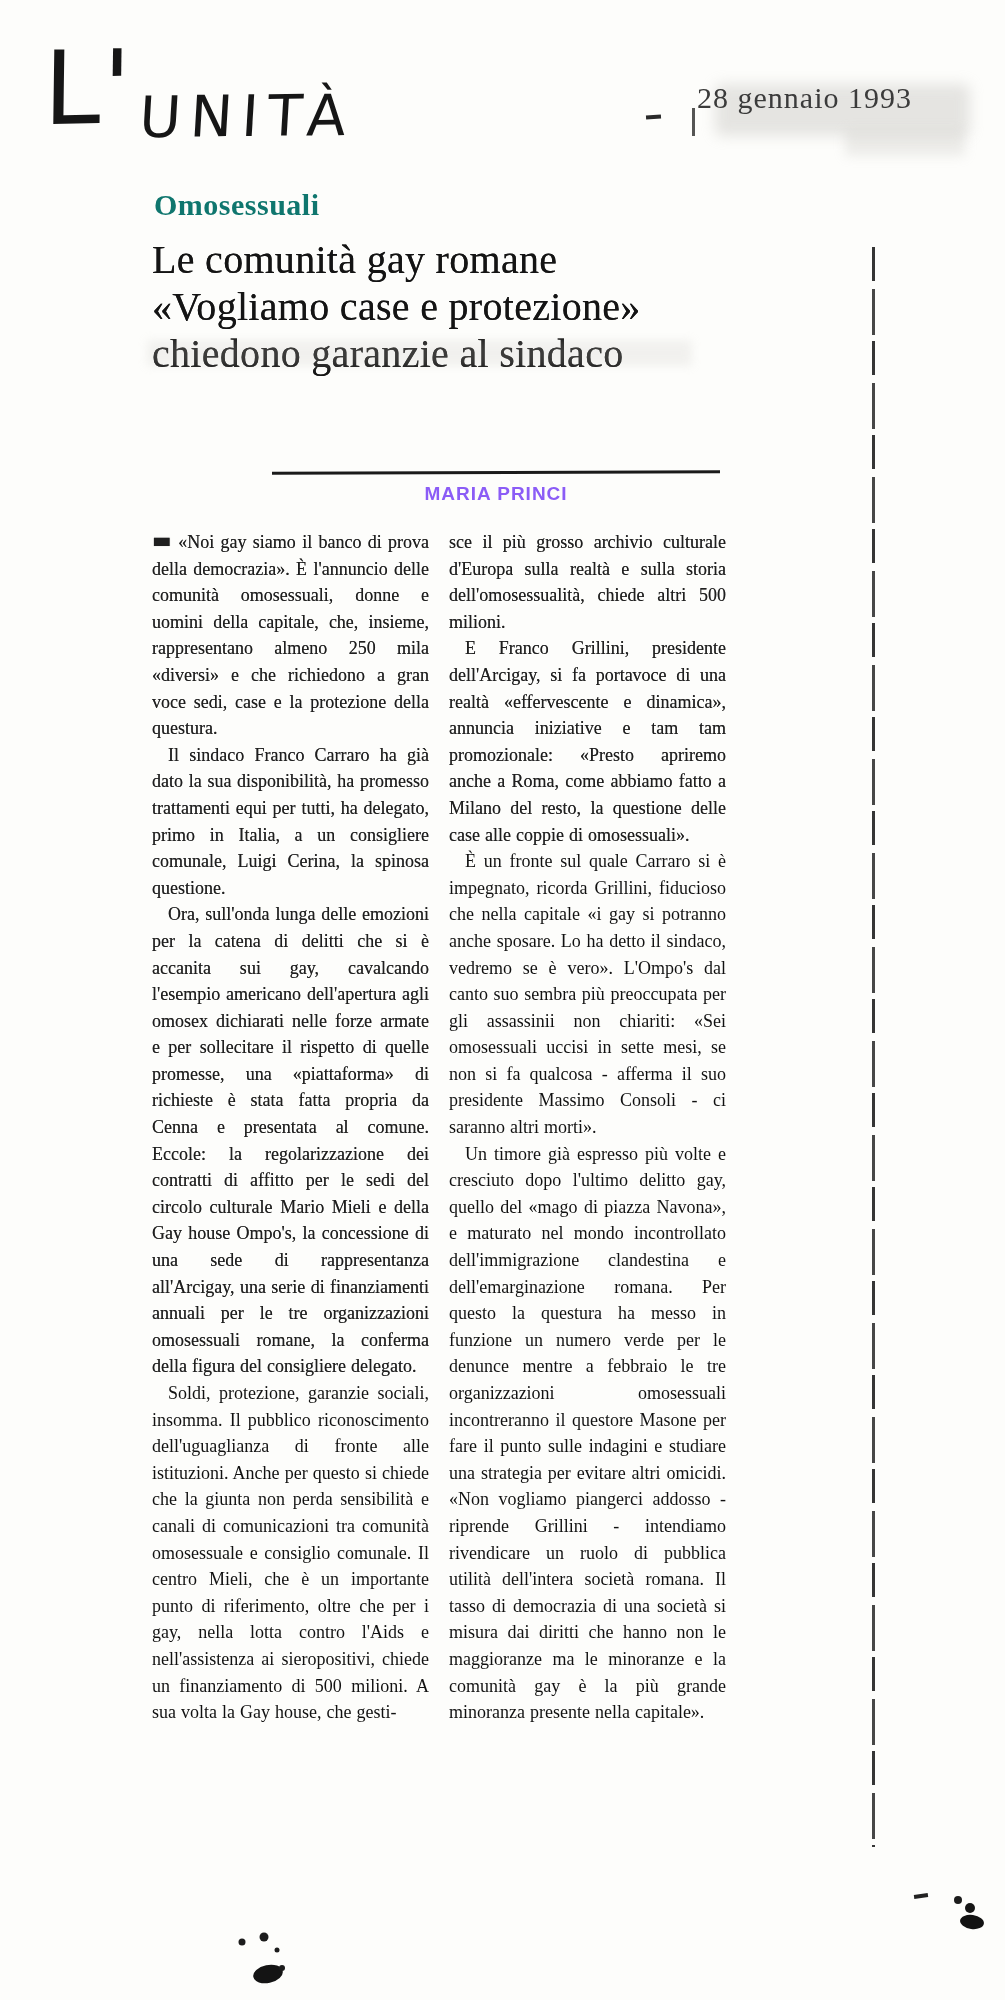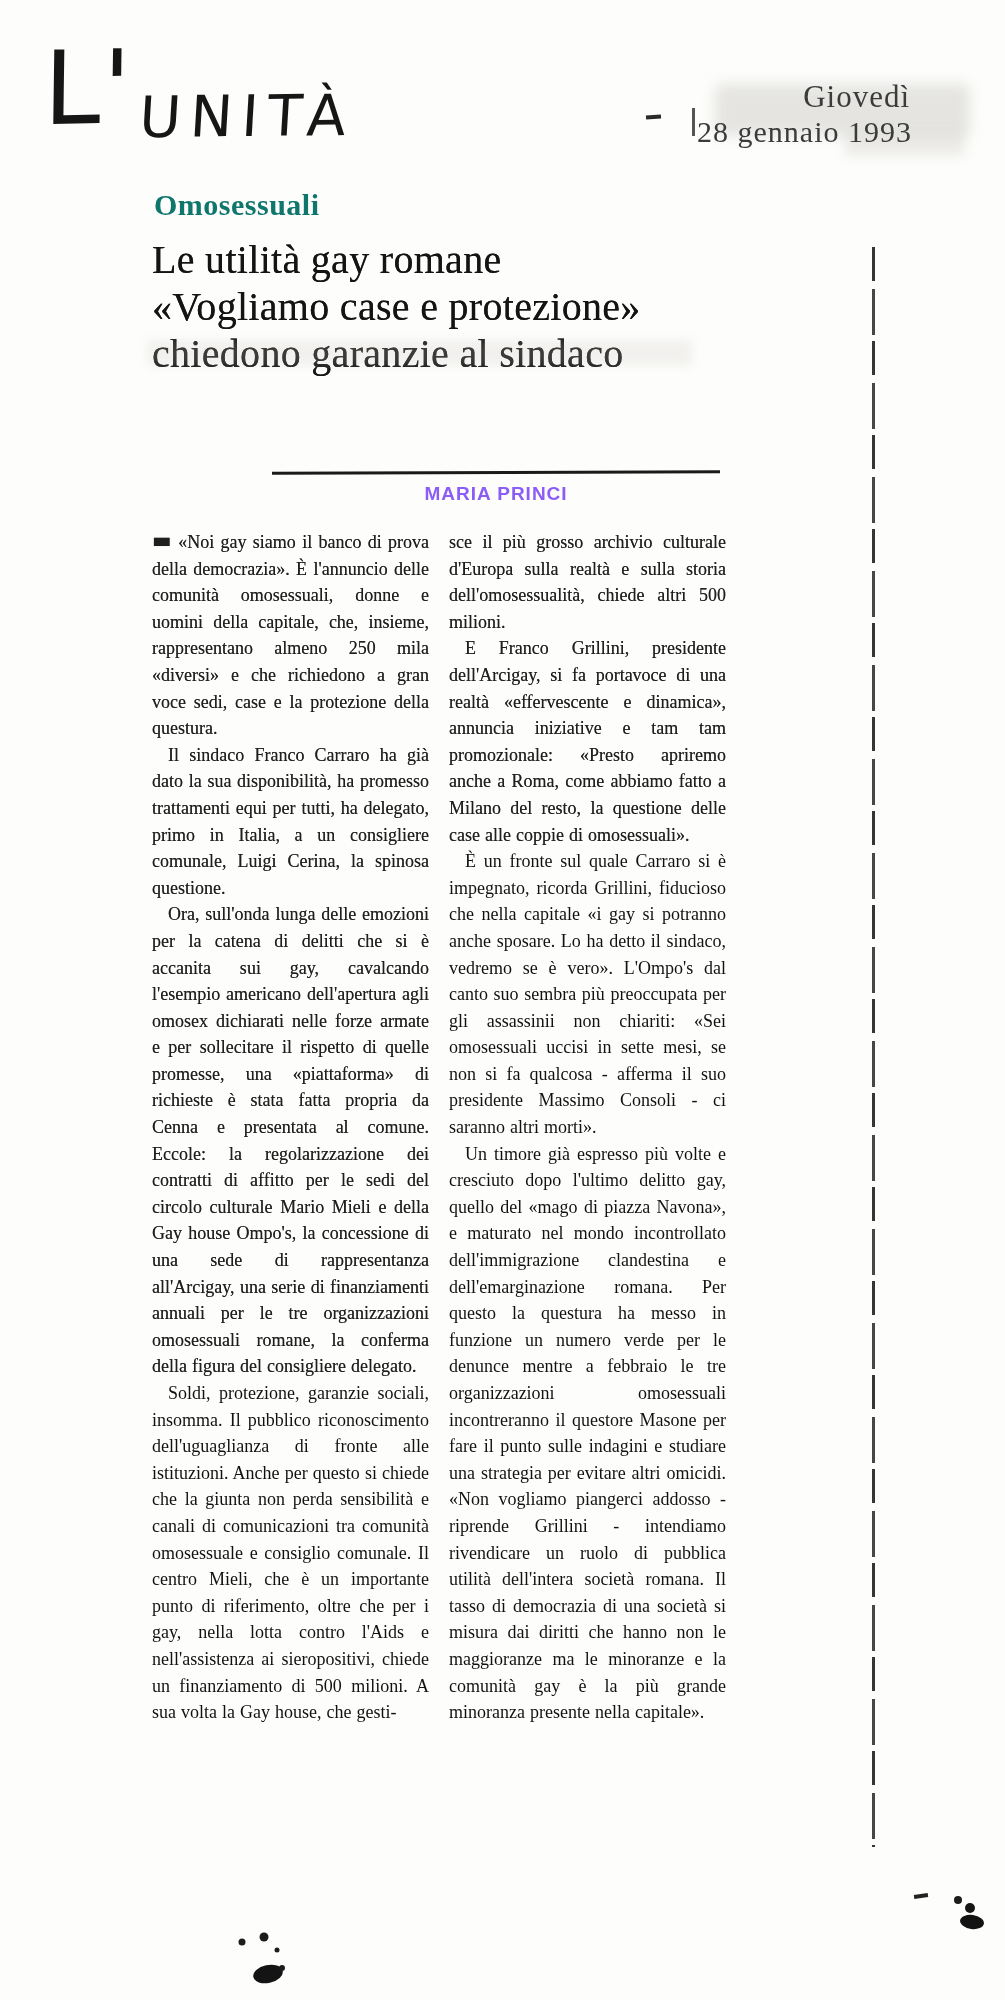--- a/index.html
+++ b/index.html
@@ -190,29 +190,28 @@
   <div class="masthead">
     <span class="m-prefix">L'</span>
     <span class="m-rest">UNITÀ</span>
   </div>
 
   <div class="date-wash"></div>
   <div class="date-wash2"></div>
   <div class="scan-mark mark-dash"></div>
   <div class="scan-mark mark-tick"></div>
   <div class="dateline">
-    <div class="weekday">Giovedì</div>
     <div class="dateday">28 gennaio 1993</div>
   </div>
 
   <div class="article">
     <div class="wash-headline"></div>
     <h2 class="kicker">Omosessuali</h2>
     <h1 class="headline">
-      <span>Le utilità gay romane</span>
+      <span>Le comunità gay romane</span>
       <span>«Vogliamo case e protezione»</span>
       <span>chiedono garanzie al sindaco</span>
     </h1>
     <div class="byline-rule"></div>
     <div class="byline">MARIA PRINCI</div>
 
     <div class="columns">
       <div class="col">
         <p class="lead"><span class="lead-marker">■</span><span>«Noi gay siamo il banco di prova della democrazia». È l'annuncio delle comunità omosessuali, donne e uomini della capitale, che, insieme, rappresentano almeno 250 mila «diversi» e che richiedono a gran voce sedi, case e la protezione della questura.</span></p>
         <p class="indent">Il sindaco Franco Carraro ha già dato la sua disponibilità, ha promesso trattamenti equi per tutti, ha delegato, primo in Italia, a un consigliere comunale, Luigi Cerina, la spinosa questione.</p>

